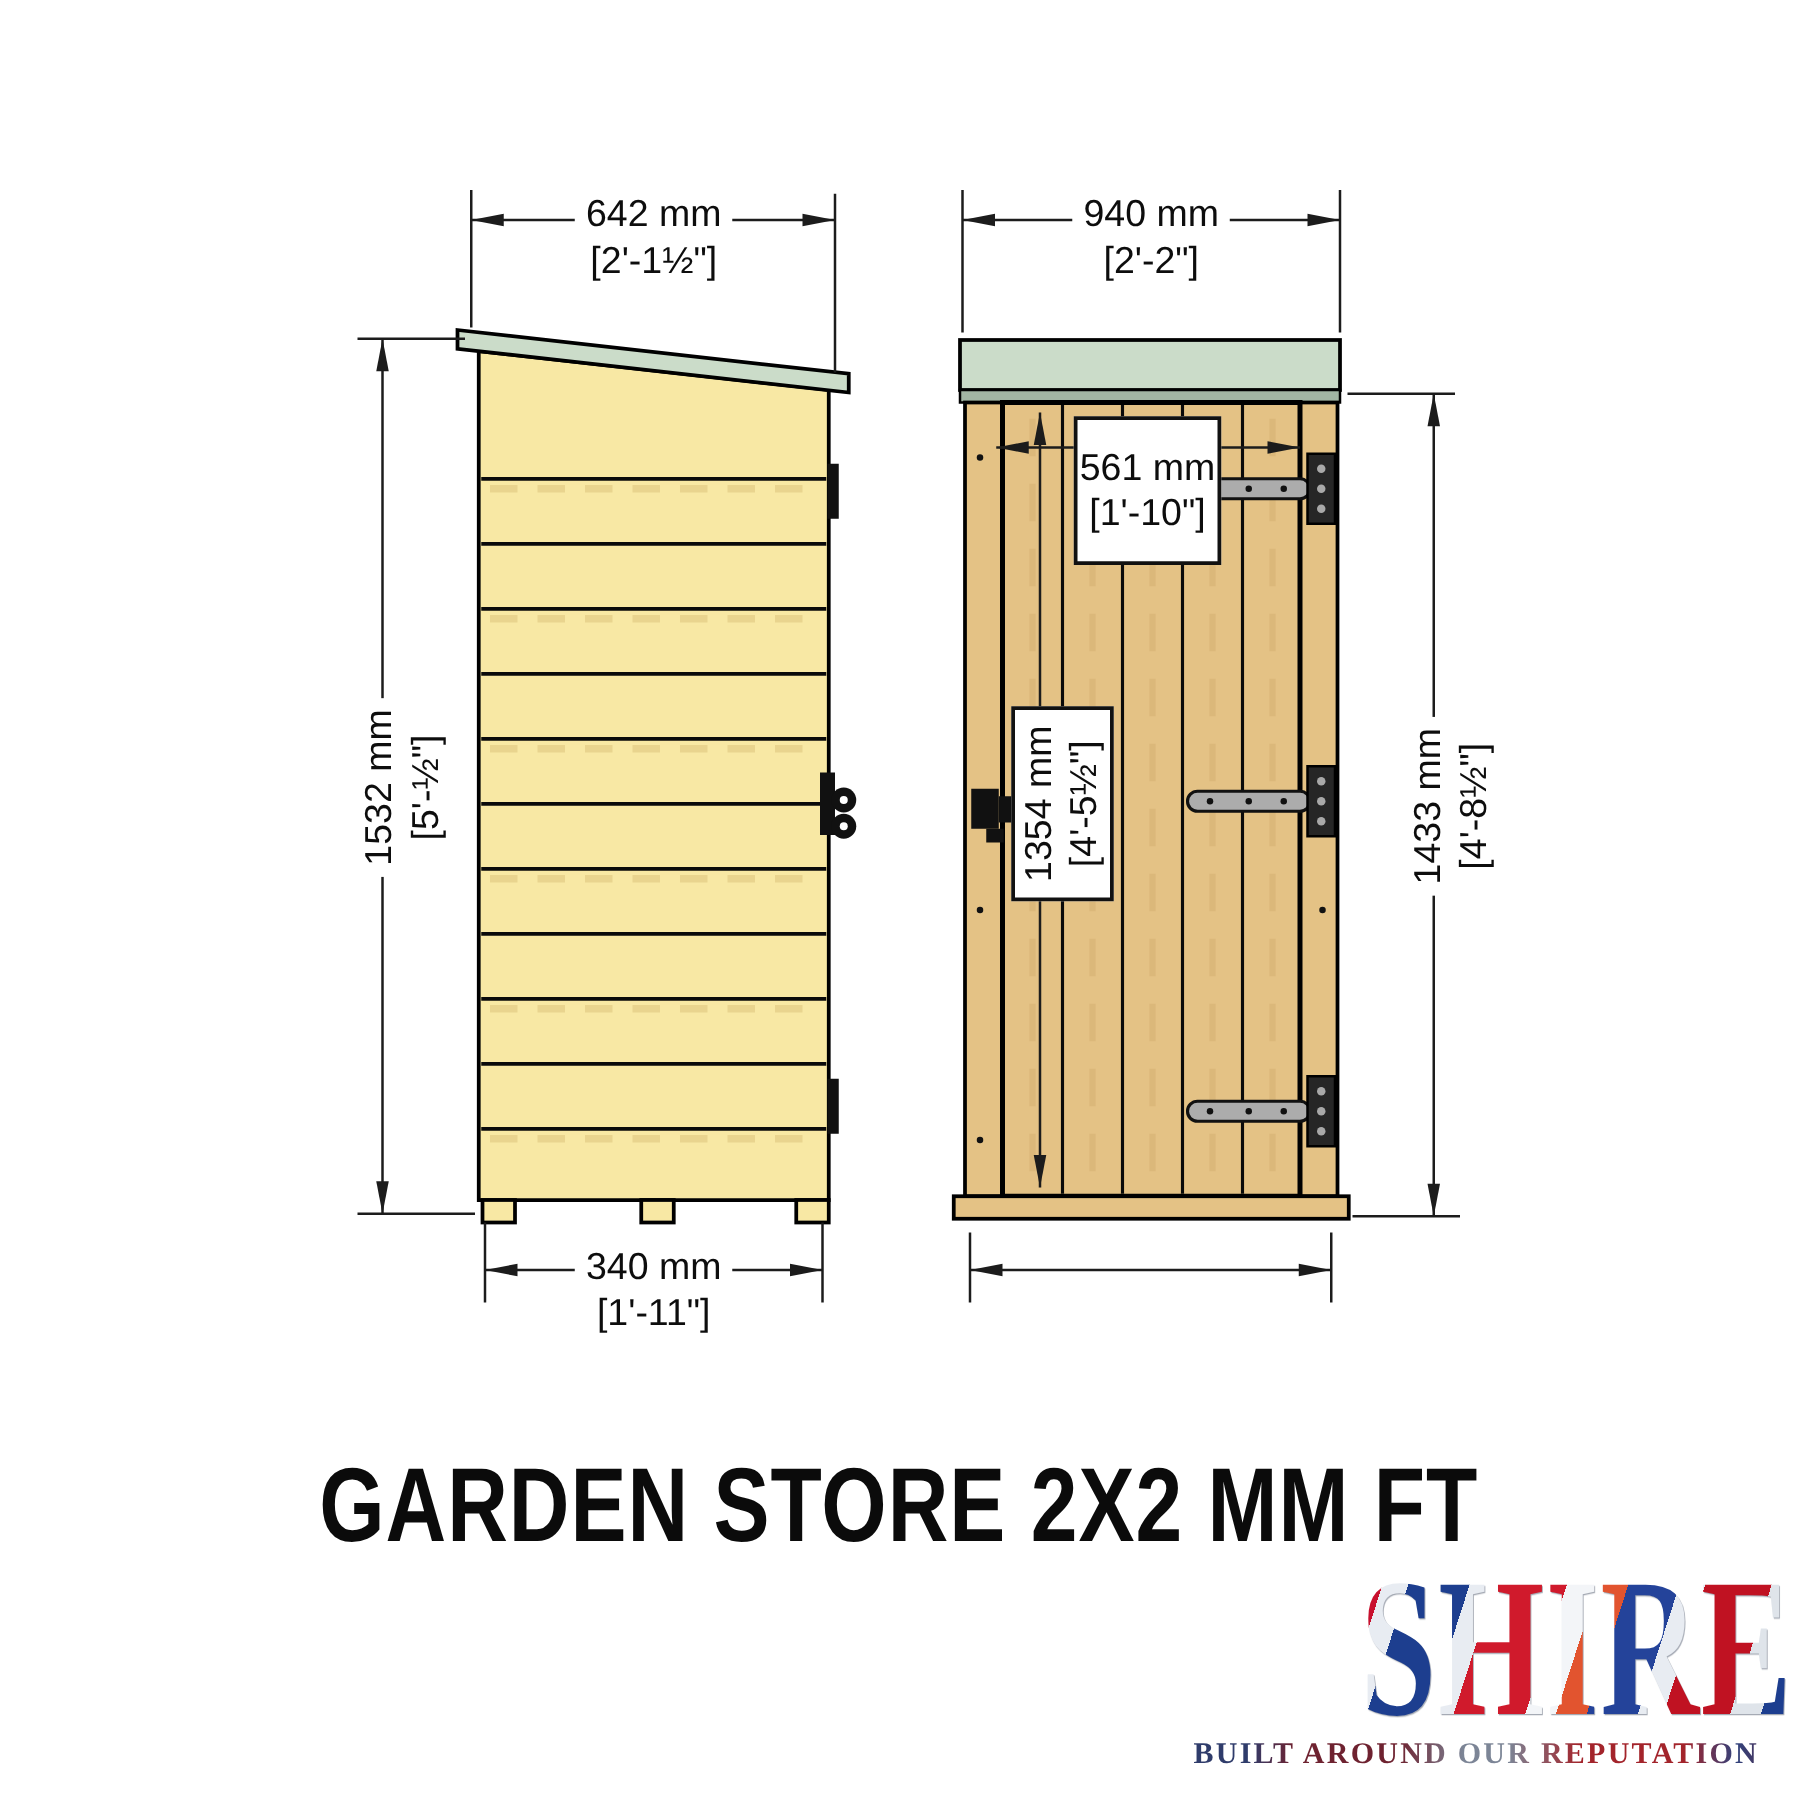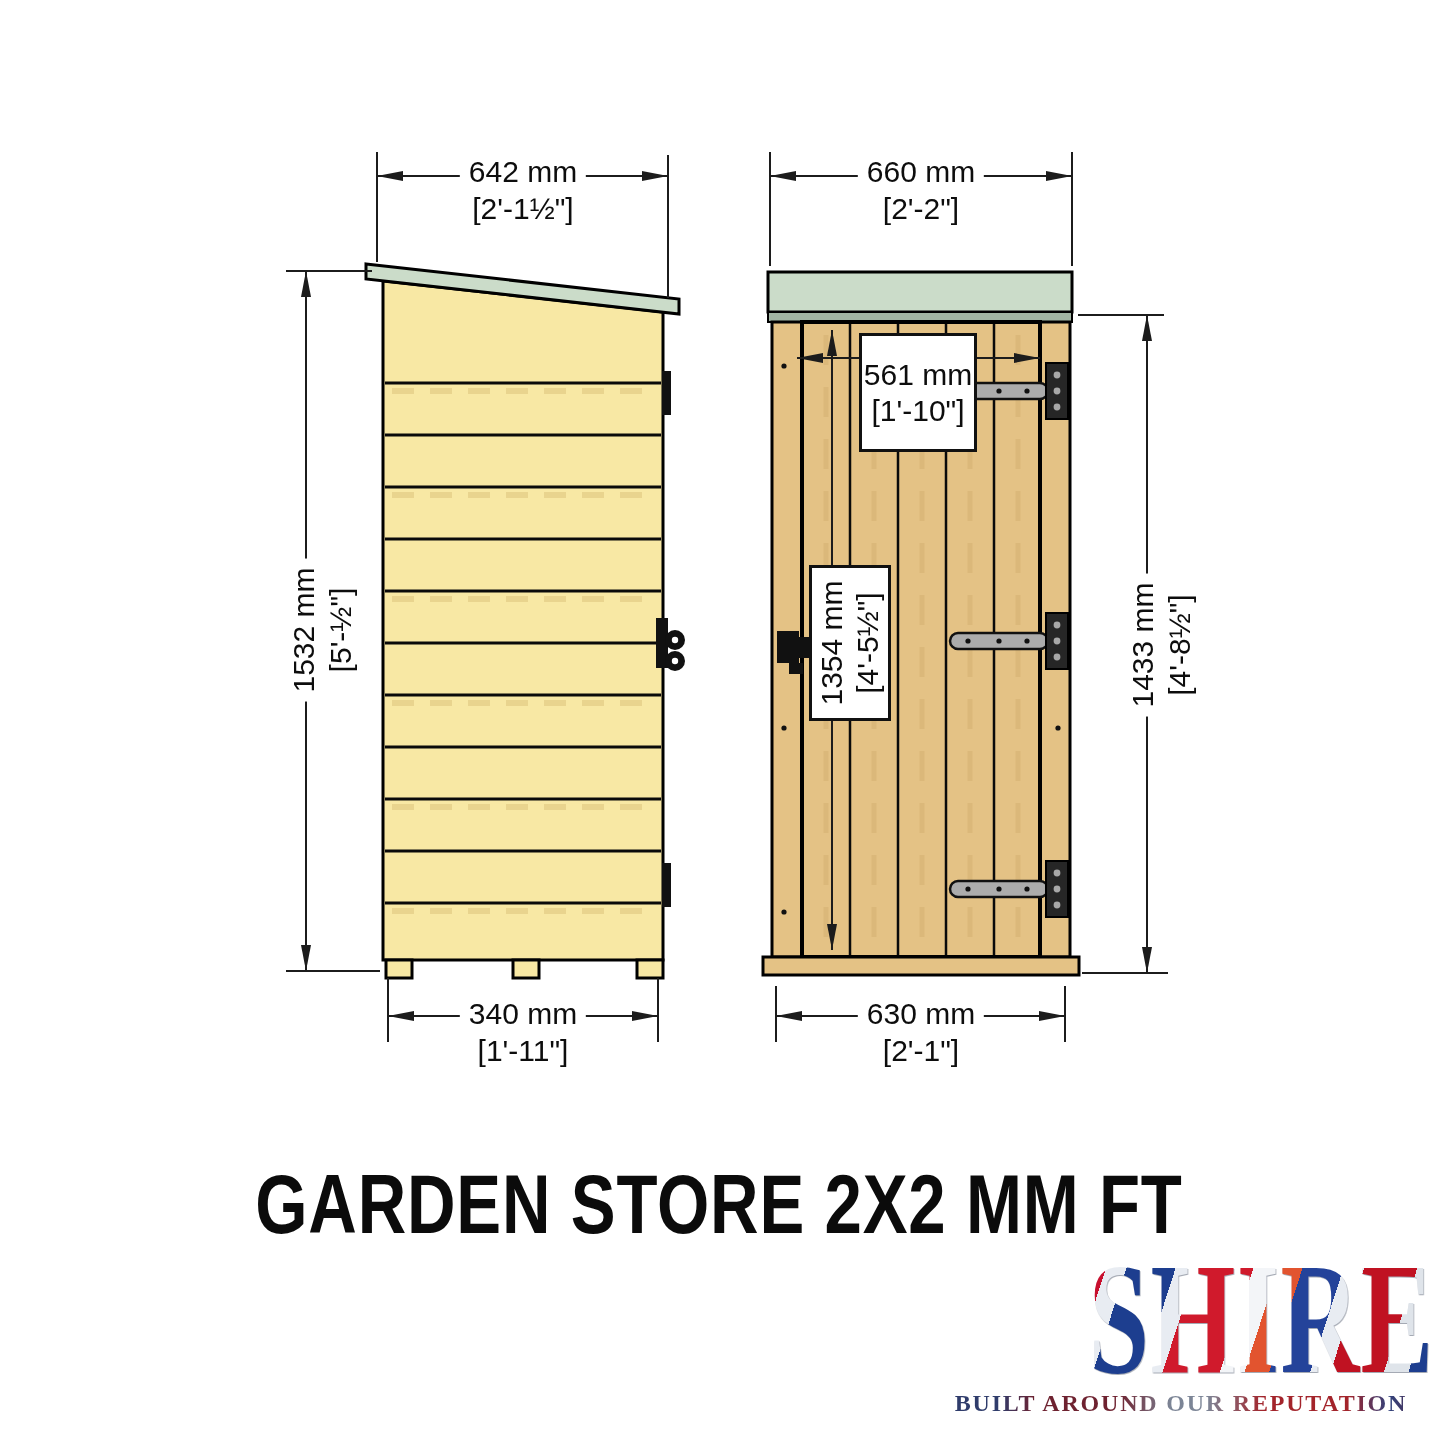--- a/index.html
+++ b/index.html
@@ -214,21 +214,21 @@
         <path d="M832 950 l-5 -26 l10 0 z"></path>
     </g>
   </svg>
 
   <div class="dim-label" style="left:523px;top:153px">
     <span class="mm">642 mm</span>
     <span class="ftin">[2'-1½"]</span>
   </div>
 
   <div class="dim-label" style="left:921px;top:153px">
-    <span class="mm">660 mm</span>
+    <span class="mm">940 mm</span>
     <span class="ftin">[2'-2"]</span>
   </div>
 
   <div class="dim-label rot" style="left:322px;top:630px">
     <span class="mm">1532 mm</span>
     <span class="ftin">[5'-½"]</span>
   </div>
 
   <div class="dim-label rot" style="left:1161px;top:645px">
     <span class="mm">1433 mm</span>
@@ -243,24 +243,20 @@
   <div class="dim-box rotbox" style="left:850px;top:643px;width:156px;height:82px">
     <span>1354 mm</span>
     <span>[4'-5½"]</span>
   </div>
 
   <div class="dim-label" style="left:523px;top:995px">
     <span class="mm">340 mm</span>
     <span class="ftin">[1'-11"]</span>
   </div>
 
-  <div class="dim-label" style="left:921px;top:995px">
-    <span class="mm">630 mm</span>
-    <span class="ftin">[2'-1"]</span>
-  </div>
 
   <div class="title">GARDEN STORE 2X2 MM FT</div>
 
   <div class="logo">
     <span class="brand">SHIRE</span>
     <span class="tagline">BUILT AROUND OUR REPUTATION</span>
   </div>
 
 </div>
 

